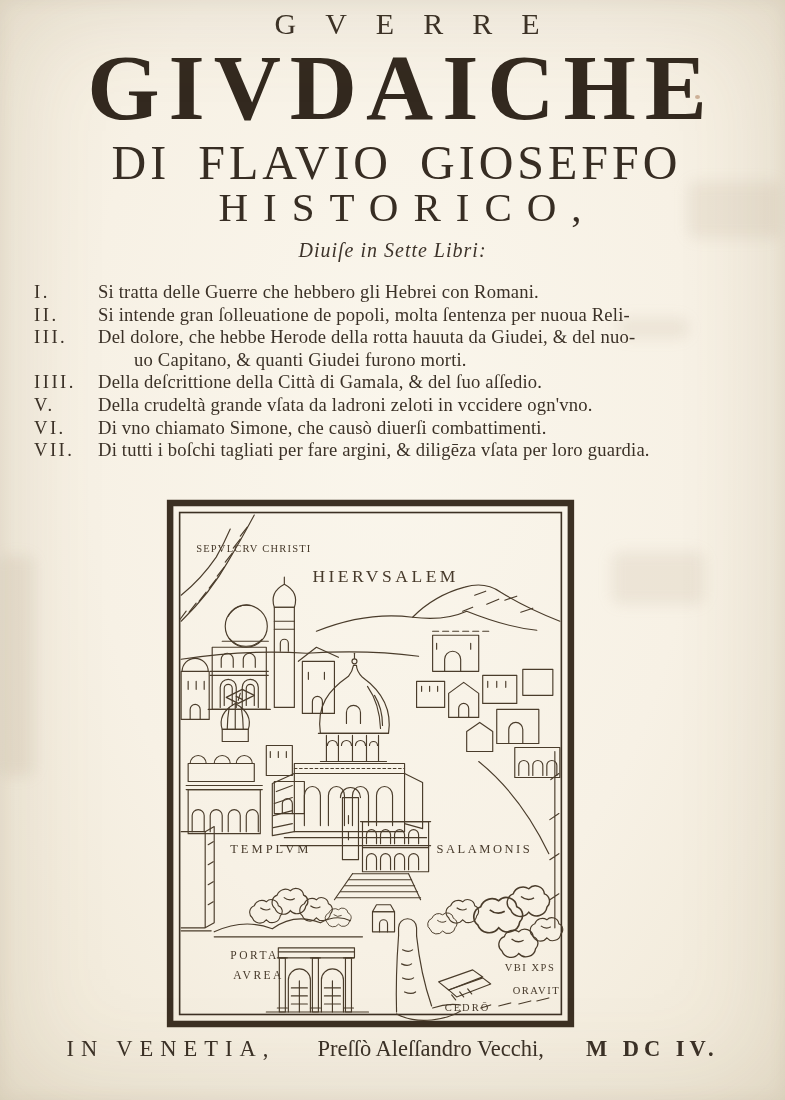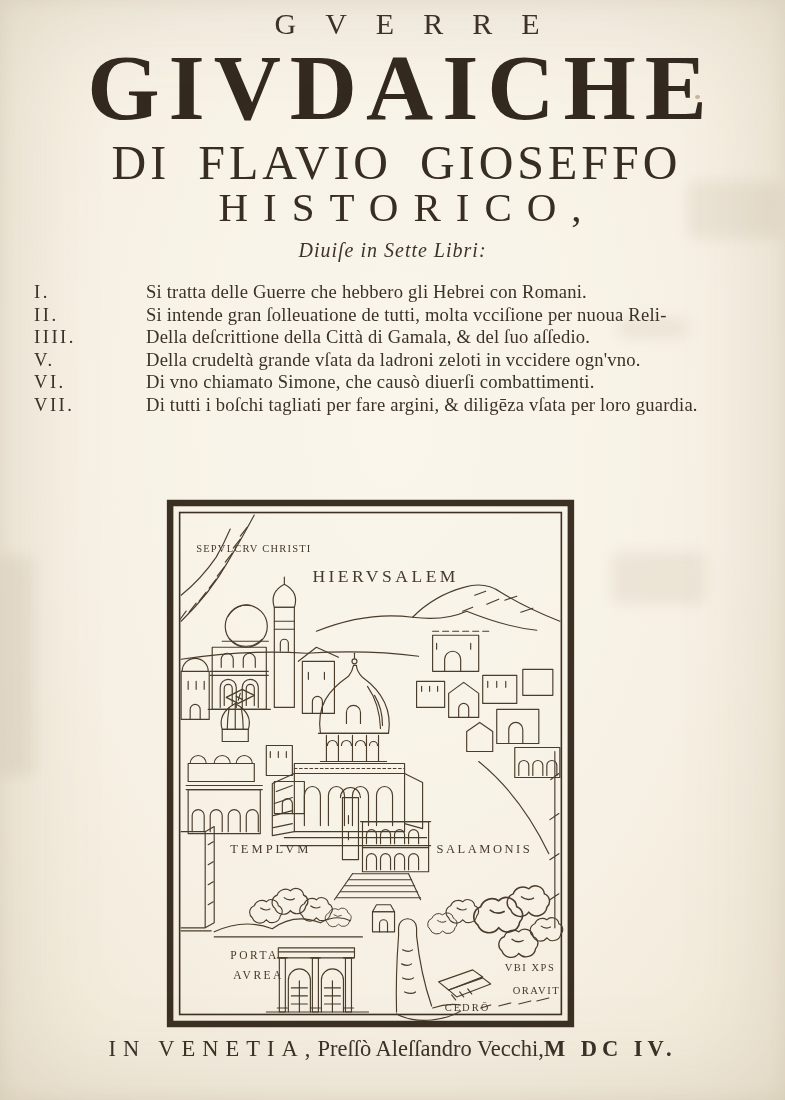--- a/index.html
+++ b/index.html
@@ -16,25 +16,25 @@
   .speck{position:absolute;width:5px;height:4px;background:#a8764f;opacity:.5;border-radius:50%;}
   .tline{position:absolute;left:0;width:100%;text-align:center;white-space:nowrap;}
   .kicker{top:7px;font-size:30px;letter-spacing:29px;padding-left:29px;color:#3a3025;}
   .main{top:34px;font-size:93px;letter-spacing:9px;padding-left:9px;font-weight:bold;color:#33291f;}
   .author{top:135px;font-size:48px;letter-spacing:4px;word-spacing:12px;padding-left:4px;color:#372d23;}
   .subtitle{top:183px;font-size:41px;letter-spacing:15px;padding-left:15px;color:#372d23;}
   .division{top:239px;font-size:20px;font-style:italic;letter-spacing:1px;color:#3d332a;}
   .books{position:absolute;top:281px;left:34px;width:724px;font-size:18.6px;line-height:22.6px;color:#3b3127;}
   .book-row{display:flex;align-items:flex-start;}
   .numeral{flex:0 0 64px;letter-spacing:2.5px;}
-  .booktext{flex:1;letter-spacing:.2px;margin-left:48px;}
+  .booktext{flex:1;letter-spacing:.2px;}
   .booktext .cont{display:block;padding-left:36px;}
   .woodcut{position:absolute;left:166px;top:499px;width:409px;height:529px;}
   .imprint{position:absolute;top:1036px;left:0;width:100%;display:flex;justify-content:center;
-    align-items:baseline;font-size:22.5px;color:#3a3026;white-space:nowrap;}
+    align-items:baseline;gap:42px;font-size:22.5px;color:#3a3026;white-space:nowrap;}
   .imprint .place{letter-spacing:7px;}
   .imprint .year{letter-spacing:5px;font-weight:bold;}
   .wlabel{font-family:"Liberation Serif", serif;fill:#473a2b;}
 </style>
 </head>
 <body>
 
 <div class="sheet">
 
   <div class="ghost" style="left:688px;top:182px;width:92px;height:56px;"></div>
@@ -50,21 +50,28 @@
   <div class="tline division">Diuiſe in Sette Libri:</div>
 
   <div class="books">
     <div class="book-row">
       <span class="numeral">I.</span>
       <span class="booktext"><span>Si tratta delle Guerre che hebbero gli Hebrei con Romani.</span></span>
     </div>
     <div class="book-row">
       <span class="numeral">II.</span>
       <span class="booktext">
-        <span>Si intende gran ſolleuatione de tutti, molta vcciſione per nuoua Reli-</span>
+        <span>Si intende gran ſolleuatione de popoli, molta ſentenza per nuoua Reli-</span>
+      </span>
+    </div>
+    <div class="book-row">
+      <span class="numeral">III.</span>
+      <span class="booktext">
+        <span>Del dolore, che hebbe Herode della rotta hauuta da Giudei, &amp; del nuo-</span>
+        <span class="cont">uo Capitano, &amp; quanti Giudei furono morti.</span>
       </span>
     </div>
     <div class="book-row">
       <span class="numeral">IIII.</span>
       <span class="booktext"><span>Della deſcrittione della Città di Gamala, &amp; del ſuo aſſedio.</span></span>
     </div>
     <div class="book-row">
       <span class="numeral">V.</span>
       <span class="booktext"><span>Della crudeltà grande vſata da ladroni zeloti in vccidere ogn'vno.</span></span>
     </div>

